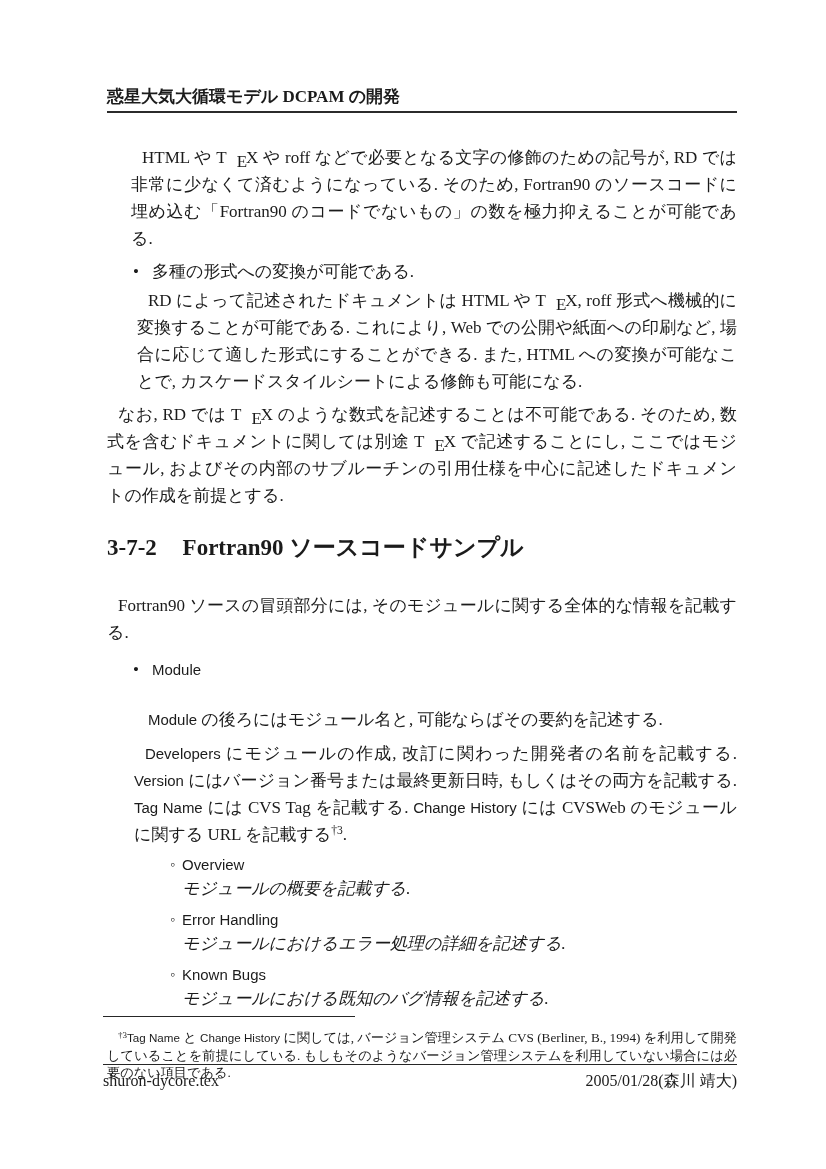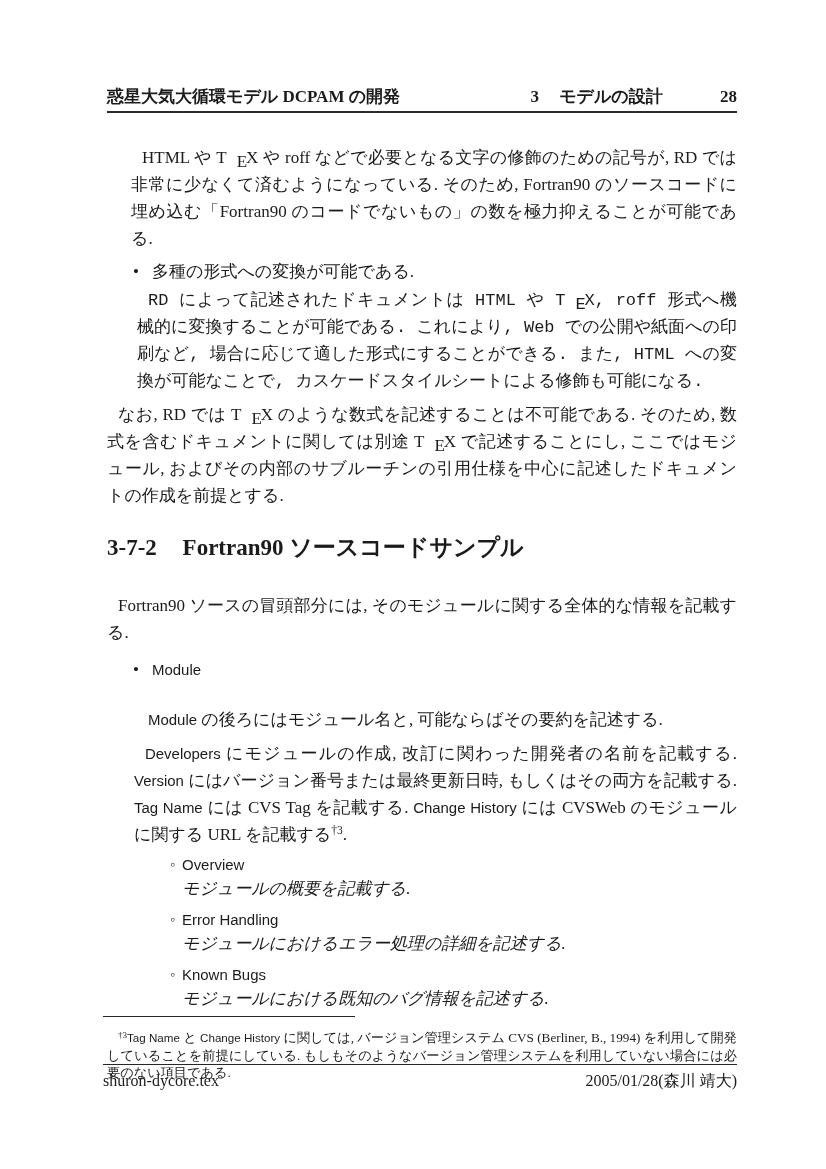--- a/index.html
+++ b/index.html
@@ -15,21 +15,21 @@
     border-bottom:2px solid #2b2b2b; padding-bottom:4px;
   }
   .header-right { white-space:nowrap; }
   .header-sec-no { margin-right:16px; }
   .header-page-no { margin-left:53px; }
 
   
   .p { font-size:17px; line-height:27px; text-align:justify; margin:0; }
   .indent { text-indent:11px; }
   .para-a { margin-left:24px; margin-top:31px; }
-  .para-b { margin-left:30px; margin-top:3px;font-family:Liberation Mono, monospace; }
+  .para-b { margin-left:30px; margin-top:3px; }
   .para-c { margin-top:6px; }
   .para-d { margin-top:32px; }
   .para-e { margin-left:30px; margin-top:24px; }
   .para-f { margin-left:27px; margin-top:7px; }
 
   
   .item-row { position:relative; margin-top:8px; font-size:17px; line-height:24px; }
   .item-row .marker { position:absolute; left:26px; top:0; }
   .item-row .label { display:block; margin-left:45px; }
   .module-row { margin-top:12px; }
@@ -62,25 +62,20 @@
     display:flex; justify-content:space-between; font-size:16px; line-height:20px;
   }
 </style>
 </head>
 <body>
 
 <div class="page">
 
   <div class="header">
     <span>惑星大気大循環モデル DCPAM の開発</span>
-    <span class="header-right">
-      <span class="header-sec-no">3</span>
-      <span>モデルの設計</span>
-      <span class="header-page-no">28</span>
-    </span>
   </div>
 
   <p class="p indent para-a">HTML や <span>T<span class="tex-e">E</span>X</span> や roff などで必要となる文字の修飾のための記号が, RD では非常に少なくて済むようになっている. そのため, Fortran90 のソースコードに埋め込む「Fortran90 のコードでないもの」の数を極力抑えることが可能である.</p>
 
   <div class="item-row">
     <span class="marker">•</span>
     <span class="label">多種の形式への変換が可能である.</span>
   </div>
   <p class="p indent para-b">RD によって記述されたドキュメントは HTML や <span>T<span class="tex-e">E</span>X</span>, roff 形式へ機械的に変換することが可能である. これにより, Web での公開や紙面への印刷など, 場合に応じて適した形式にすることができる. また, HTML への変換が可能なことで, カスケードスタイルシートによる修飾も可能になる.</p>
 

